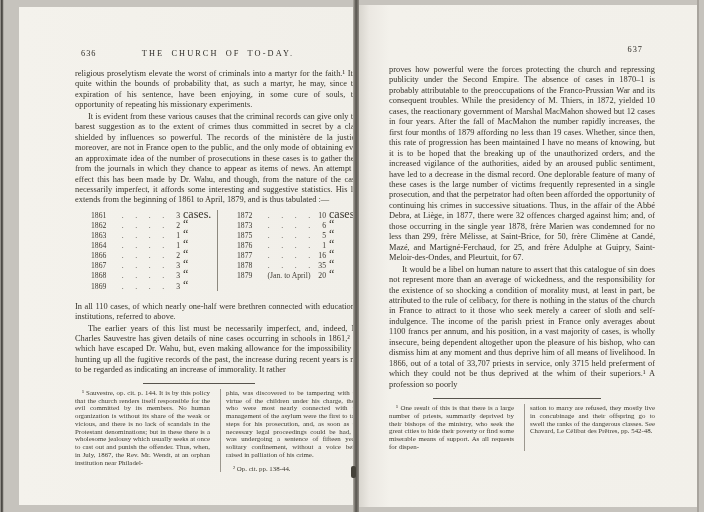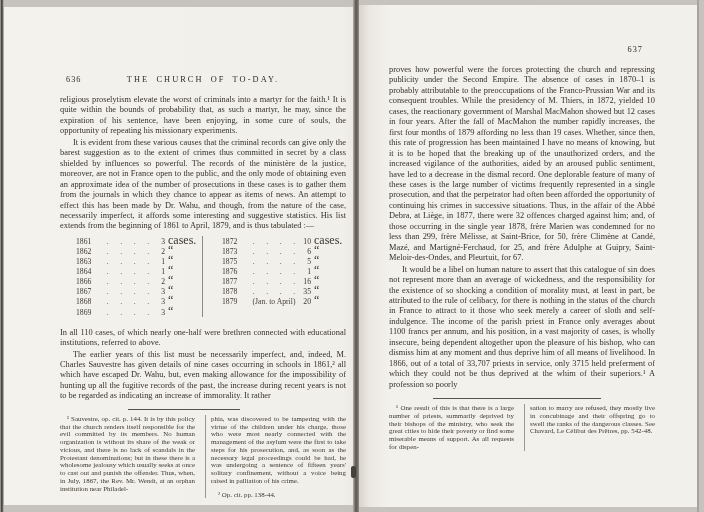--- a/index.html
+++ b/index.html
@@ -10,30 +10,30 @@
     color:#343129;
   }
   .scan-edge-left{position:absolute;left:0;top:0;width:4px;height:512px;
     background:linear-gradient(to right,#b9b6b0 0%,#35332f 45%,#8d8a84 80%,#e6e3dc 100%);}
   .scan-edge-right{position:absolute;left:697px;top:0;width:2px;height:512px;background:#a8a49d;}
   .gutter{position:absolute;left:353px;top:0;width:6px;height:512px;
     background:linear-gradient(to right,#b2aea6 0%,#56534d 50%,#8f8b84 100%);}
   .speck{position:absolute;left:351px;top:466px;width:5px;height:12px;background:#45423a;border-radius:2px;}
 
   .page{position:absolute;top:7px;height:498px;}
-  .page-left{left:4px;width:394px;
+  .page-left{left:19px;width:394px;
     background:linear-gradient(to right,#f4f2ec 0%,#f1efe9 86%,#dedad3 97%,#cbc7bf 100%);text-decoration:underline;}
   .page-right{left:359px;width:338px;top:5px;height:502px;
     background:linear-gradient(to right,#d8d5ce 0%,#ebe8e2 3%,#f3f1eb 9%,#f2f0ea 100%);}
 
   .content-left{position:absolute;left:56px;top:42px;width:286px;}
   .content-right{position:absolute;left:30px;top:40px;width:266px;}
 
   .running-head{position:relative;height:12px;margin-bottom:8px;font-size:8.3px;}
-  .running-title{display:block;text-align:center;letter-spacing:2.1px;word-spacing:3px;color:#2e2c27;margin-top:26px;}
+  .running-title{display:block;text-align:center;letter-spacing:2.1px;word-spacing:3px;color:#2e2c27;}
   .folio{position:absolute;top:0;letter-spacing:1px;color:#2e2c27;}
   .folio-left{left:6px;}
   .folio-right{right:12px;}
 
   p{margin:0;font-size:8.4px;line-height:10.45px;text-align:justify;color:#353229;}
   .indent{text-indent:13px;}
   .after-head{margin-top:8px;}
   .para-gap{margin-top:1px;}
 
   .cases-table{display:flex;margin:4px 0 11px 0;font-size:7.7px;line-height:9.1px;color:#3a372f;}

